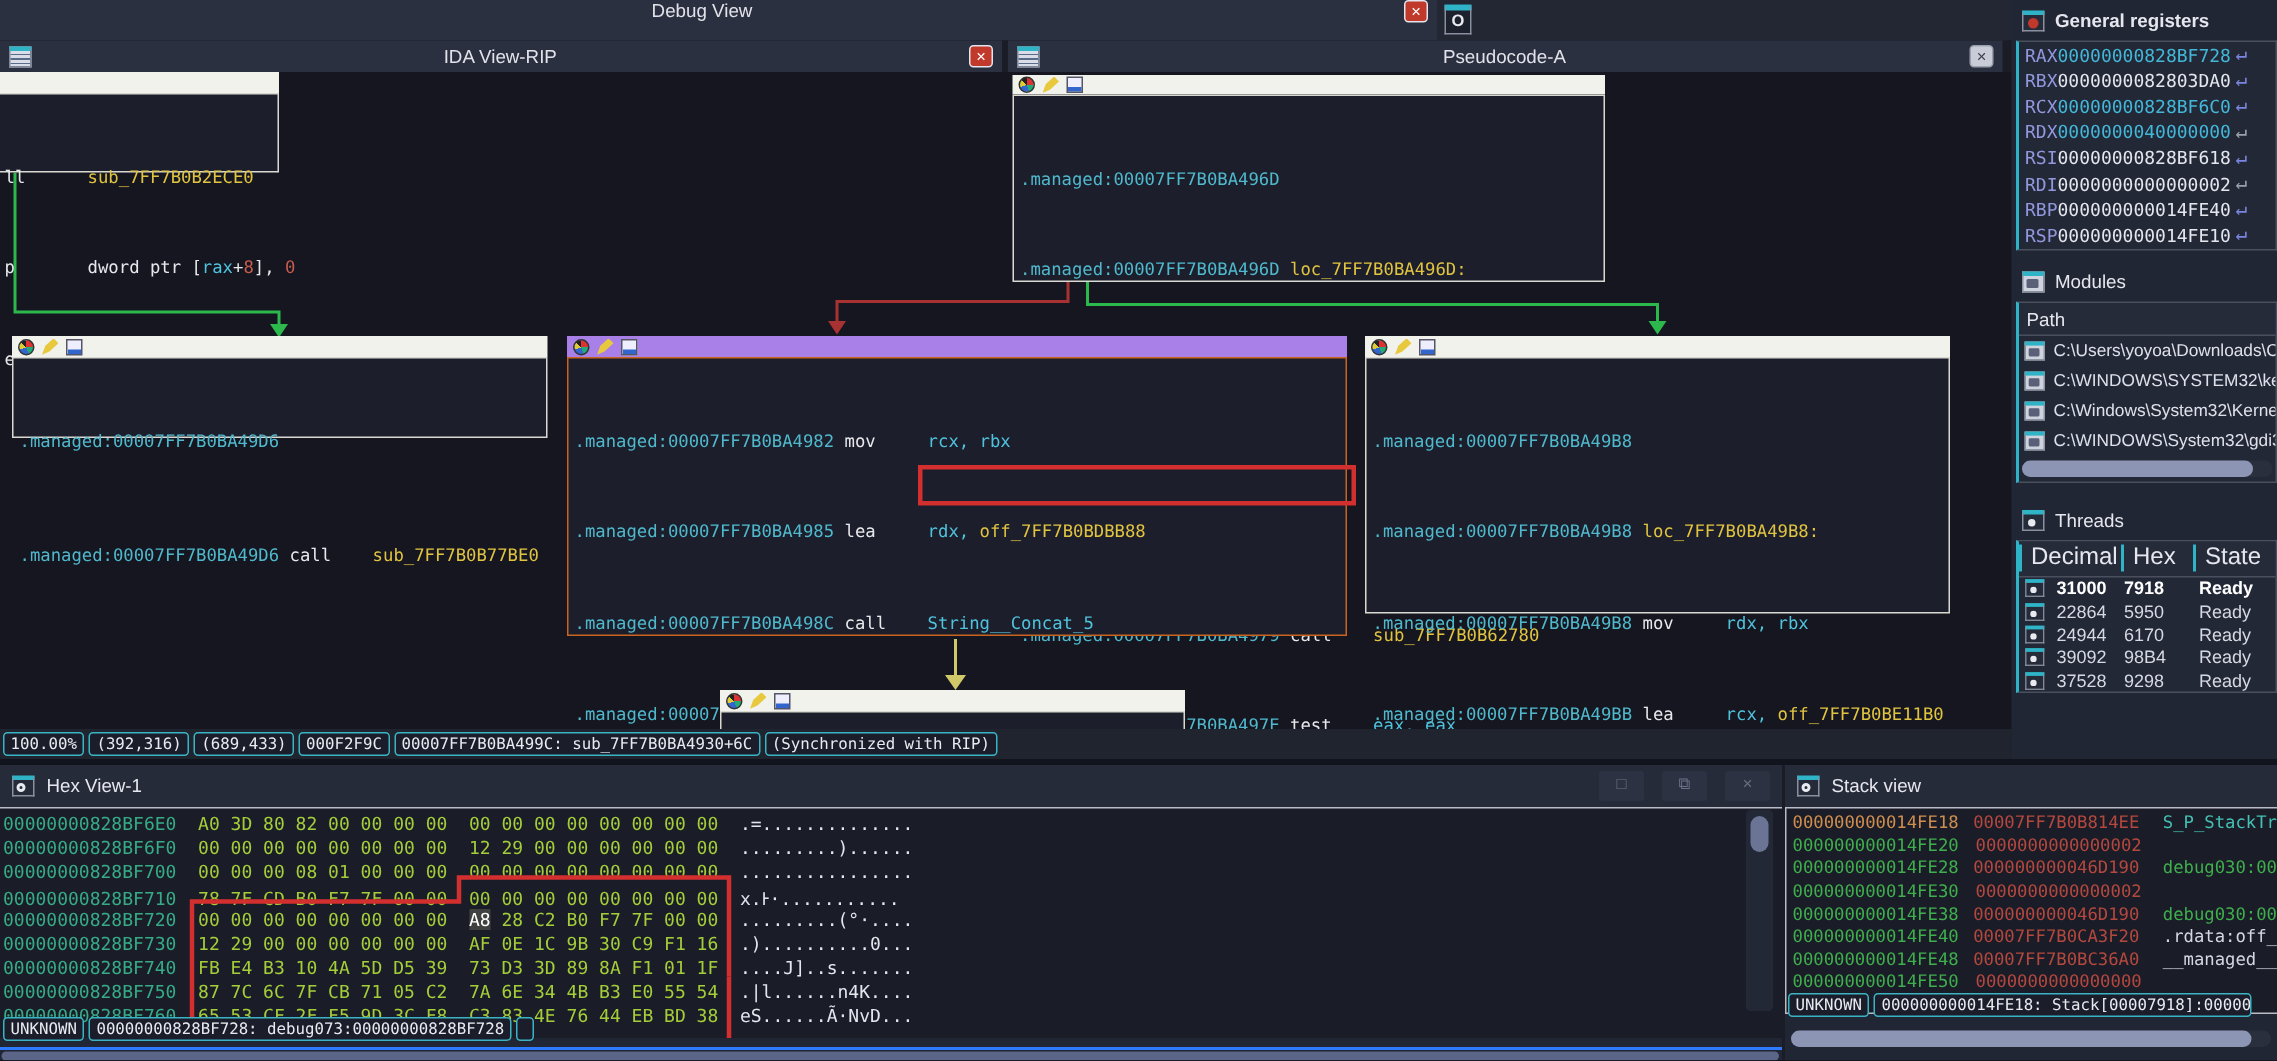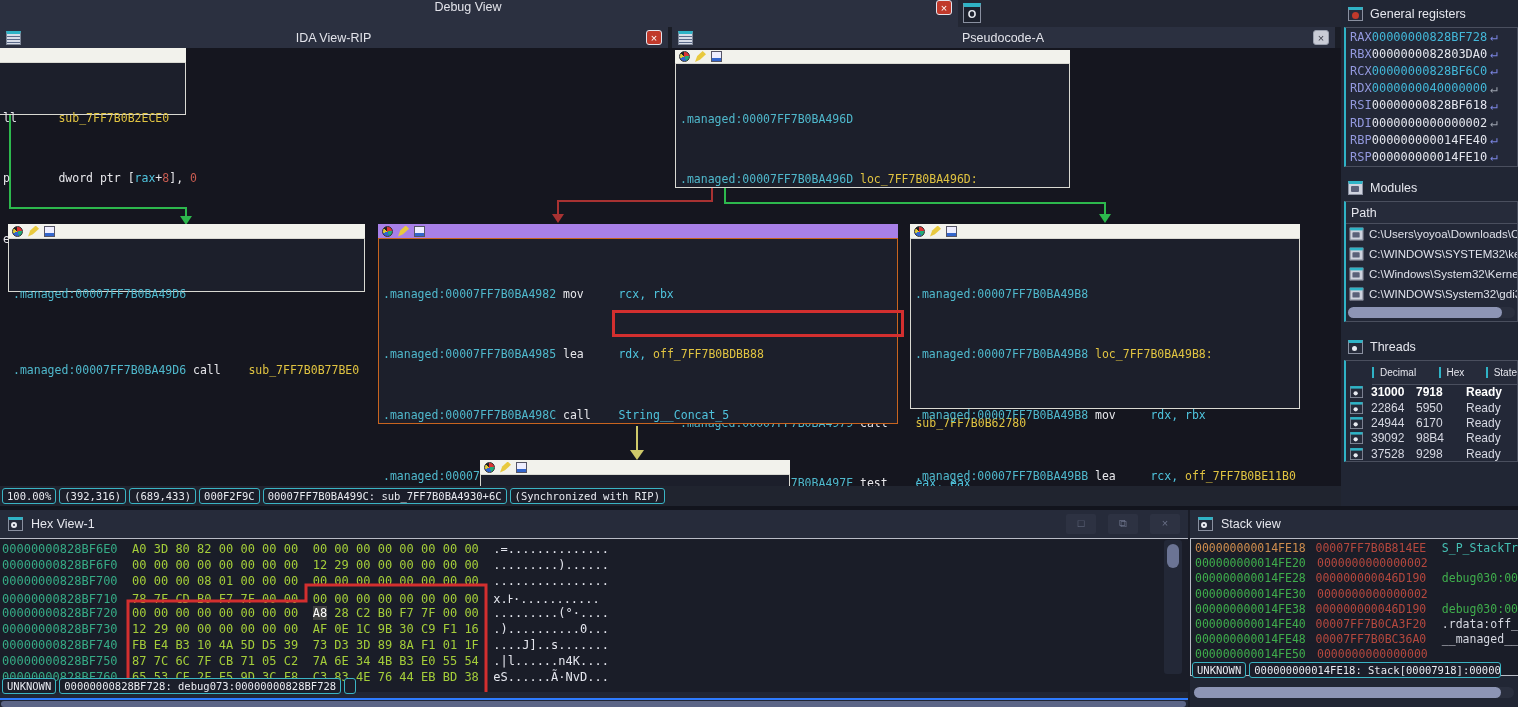--- a/index.html
+++ b/index.html
@@ -53,21 +53,21 @@
   .reg-row { display:flex; align-items:center; height:17.2px; font-family:"DejaVu Sans Mono",monospace; font-size:12px; white-space:pre; }
   .reg-name { color:#9298dd; width:30px; padding-left:4px; }
   .m-cyan { color:#43b7d8; } .m-white { color:#e4e6ee; }
   .m-blue { color:#7a85e0; } .m-gray { color:#9aa0ac; }
   .reg-suffix { color:#c74b3f; font-size:15px;margin-left:40px; }
   .path-hdr { height:22px; line-height:22px; padding-left:5px; font-size:12.5px; color:#e6e7ee;
               background:#262b3a; border-bottom:1px solid #4a4f5e; }
   .mod-row { display:flex; align-items:center; gap:5px; height:20px; font-size:11.5px; color:#dfe1ea; white-space:nowrap; overflow:hidden; }
   .scroll-h { height:11px; background:#2a2f3e; border-radius:6px; margin:3px 2px; }
   .scroll-h i { display:block; height:11px; border-radius:6px; background:#8d95b5; }
-  .thr-cols { display:flex; background:#262b3a; border-bottom:1px solid #4a4f5e; height:24px; align-items:center; font-size:10px; color:#e6e7ee;margin-left:26px; }
+  .thr-cols { display:flex; background:#262b3a; border-bottom:1px solid #4a4f5e; height:24px; align-items:center; font-size:16px; color:#e6e7ee; }
   .thr-cols div { padding-left:6px; }
   .thr-row { display:flex; align-items:center; height:15.4px; font-size:12px; color:#d6d8e2; }
   .m-bold { font-weight:bold; color:#ffffff; }
 
   
   .pane { position:absolute; background:#212634; }
   .pane-titlebar { height:28px; background:#262b3a; display:flex; align-items:center; gap:8px; padding:0 8px; }
   .pane-title { font-size:12.5px; color:#e6e7ee; flex:1; }
   .winbtn { width:30px; height:20px; background:#2d3242; color:#6a7188; text-align:center; font-size:11px;
             line-height:19px; border-radius:2px; margin-left:4px; }
@@ -271,21 +271,21 @@
 
       <span class="badge">000F2F9C</span>
 
       <span class="badge">00007FF7B0BA499C: sub_7FF7B0BA4930+6C</span>
 
       <span class="badge">(Synchronized with RIP)</span>
 
   </div>
 
   <div id="right-panel">
-    <div class="rp-header" style="margin-top:1px;">
+    <div class="rp-header" style="margin-top:1px;font-weight:bold;">
       <span class="pico bug">
           <i></i>
         </span>
       <span>General registers</span>
     </div>
     <div class="rp-box">
 
         <div class="reg-row">
           <span class="reg-name">RAX</span>
           <span class="m-cyan">00000000828BF728</span>

